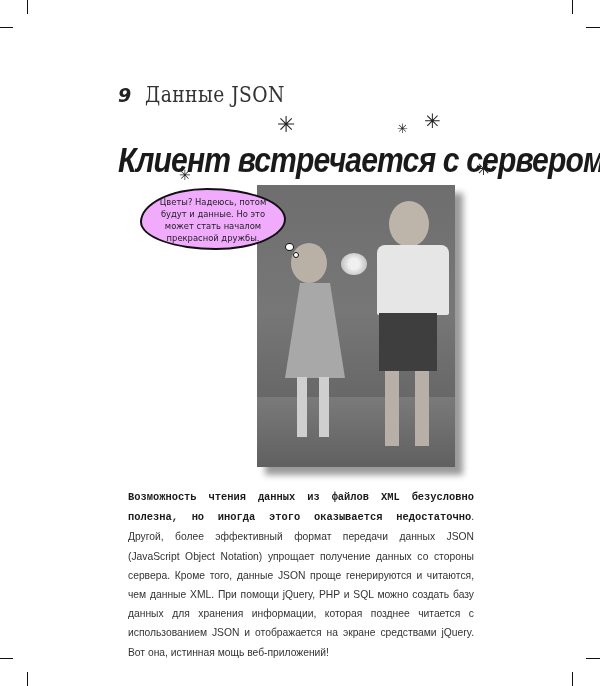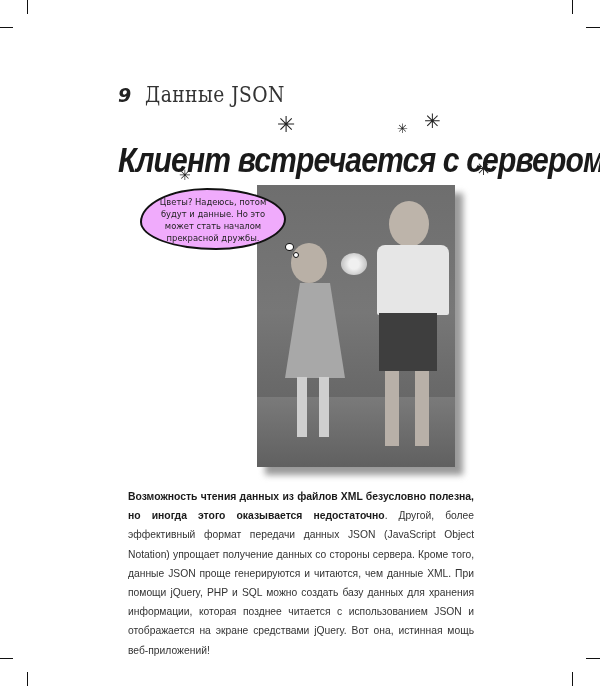--- a/index.html
+++ b/index.html
@@ -19,21 +19,21 @@
   .girl-legs{position:absolute;left:40px;top:192px;width:36px;height:60px;background:repeating-linear-gradient(90deg,#cfcfcf 0 10px,transparent 10px 22px);}
   .boy-head{position:absolute;left:132px;top:16px;width:40px;height:46px;border-radius:50%;background:#bdb4aa;}
   .boy-shirt{position:absolute;left:120px;top:60px;width:72px;height:70px;background:#e6e6e6;border-radius:8px 8px 2px 2px;}
   .boy-shorts{position:absolute;left:122px;top:128px;width:58px;height:58px;background:#3e3e3e;}
   .boy-legs{position:absolute;left:128px;top:186px;width:46px;height:75px;background:repeating-linear-gradient(90deg,#b8b0a8 0 14px,transparent 14px 30px);}
   .flowers{position:absolute;left:84px;top:68px;width:26px;height:22px;border-radius:50%;background:radial-gradient(circle,#f0f0f0 30%,#c8c8c8 70%);}
   .bubble{position:absolute;left:140px;top:188px;width:146px;height:62px;background:#f0abfc;border:2px solid #111;border-radius:46% 54% 48% 52% / 55% 50% 50% 45%;display:flex;align-items:flex-end;justify-content:center;text-align:center;font-family:"DejaVu Sans",sans-serif;font-size:8.4px;line-height:12px;color:#222;padding:4px 10px;box-sizing:border-box;}
   .bubble-dot1{position:absolute;left:285px;top:243px;width:7px;height:6px;border-radius:50%;background:#fff;border:1.5px solid #111;}
   .bubble-dot2{position:absolute;left:293px;top:252px;width:4px;height:4px;border-radius:50%;background:#fff;border:1px solid #111;}
   .body-text{position:absolute;left:128px;top:487px;width:346px;font-family:"Liberation Sans",sans-serif;font-size:10.3px;line-height:19.2px;color:#333;text-align:justify;}
-  .lead{font-family:Liberation Sans, sans-serif;font-weight:bold;font-size:10.4px;color:#1a1a1a;}
+  .lead{font-family:Liberation Mono, monospace;font-weight:bold;font-size:10.4px;color:#1a1a1a;}
 </style>
 </head>
 <body>
 
 <div class="crop" style="left:27px;top:0;width:1px;height:14px;"></div>
 <div class="crop" style="left:0;top:27px;width:13px;height:1px;"></div>
 <div class="crop" style="left:572px;top:0;width:1px;height:14px;"></div>
 <div class="crop" style="left:586px;top:27px;width:14px;height:1px;"></div>
 <div class="crop" style="left:0;top:658px;width:13px;height:1px;"></div>
 <div class="crop" style="left:27px;top:672px;width:1px;height:14px;"></div>

